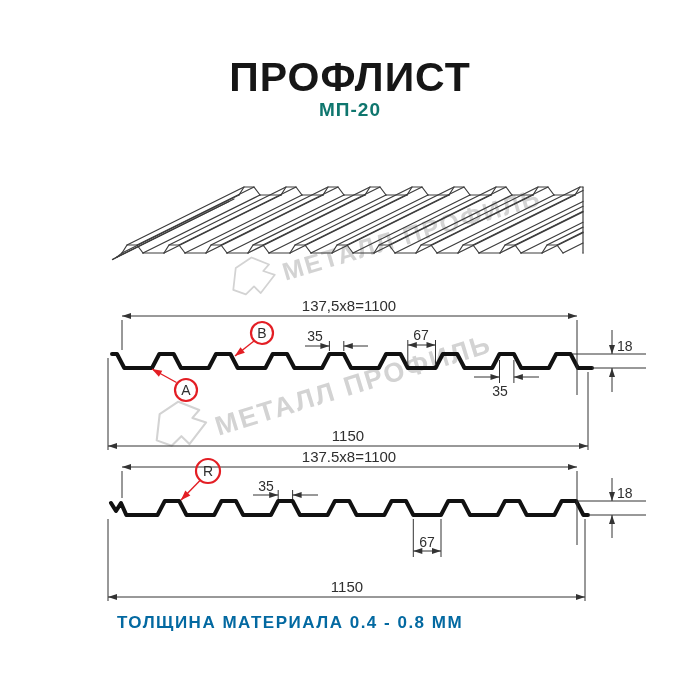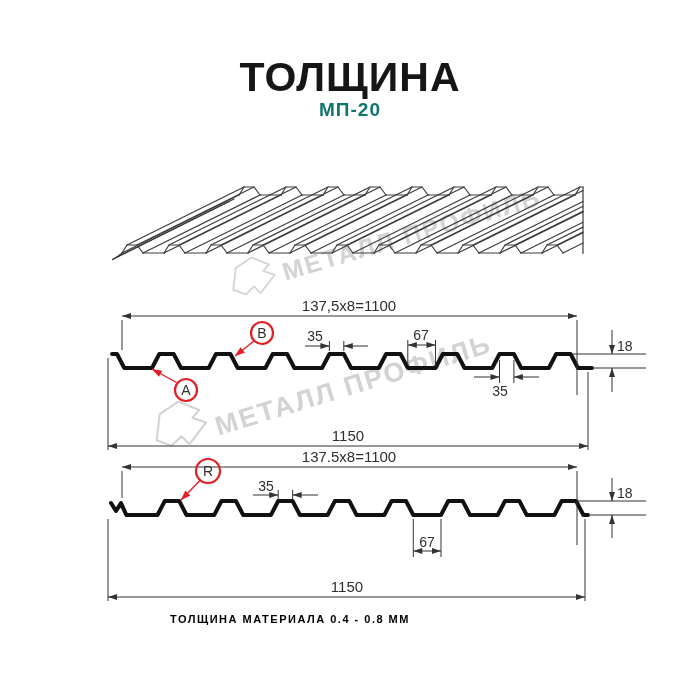--- a/index.html
+++ b/index.html
@@ -10,41 +10,41 @@
   .title{
     position:absolute;left:0;top:54px;width:700px;text-align:center;
     font-size:41px;font-weight:800;letter-spacing:1px;color:#161616;
   }
   .subtitle{
     position:absolute;left:0;top:99px;width:700px;text-align:center;
     font-size:19px;font-weight:600;letter-spacing:1px;color:#0f766e;
   }
   .note{
     position:absolute;left:0;top:613px;width:580px;text-align:center;
-    font-size:11px;font-weight:600;letter-spacing:1.5px;color:#000000;
+    font-size:17px;font-weight:600;letter-spacing:1.5px;color:#0369a1;
   }
   .wm-text{
     position:absolute;white-space:nowrap;color:#d3d3d3;
     font-weight:700;letter-spacing:2px;pointer-events:none;
   }
   .wm1{left:283px;top:258px;font-size:25px;transform:rotate(-16.5deg);transform-origin:0 50%;}
   .wm2{left:216px;top:412px;font-size:27px;transform:rotate(-17deg);transform-origin:0 50%;}
   .wm-logo{position:absolute;pointer-events:none;}
   .wm-logo1{left:224px;top:256px;transform:rotate(-12deg);}
   .wm-logo2{left:146px;top:400px;transform:rotate(-12deg);}
   svg.main{position:absolute;left:0;top:0;}
   text{font-family:"Liberation Sans",sans-serif;fill:#2f2f2f;}
   .dimtxt{font-size:15px;}
   .dimtxt-s{font-size:14px;}
   .mark{font-size:14px;font-weight:500;}
 </style>
 </head>
 <body>
 
-<div class="title">ТОЛЩИНА</div>
+<div class="title">ПРОФЛИСТ</div>
 <div class="subtitle">МП-20</div>
 
 <svg class="wm-logo wm-logo1" width="56" height="42" viewBox="0 0 60 48">
   <path d="M6,34 L14,10 L34,2 L52,14 L44,20 L56,27 L36,44 L30,35 L19,42 Z" fill="none" stroke="#d3d3d3" stroke-width="2" stroke-linejoin="round"></path>
 </svg>
 <div class="wm-text wm1">МЕТАЛЛ ПРОФИЛЬ</div>
 <svg class="wm-logo wm-logo2" width="66" height="50" viewBox="0 0 60 48">
   <path d="M6,34 L14,10 L34,2 L52,14 L44,20 L56,27 L36,44 L30,35 L19,42 Z" fill="none" stroke="#d3d3d3" stroke-width="2" stroke-linejoin="round"></path>
 </svg>
 <div class="wm-text wm2">МЕТАЛЛ ПРОФИЛЬ</div>

